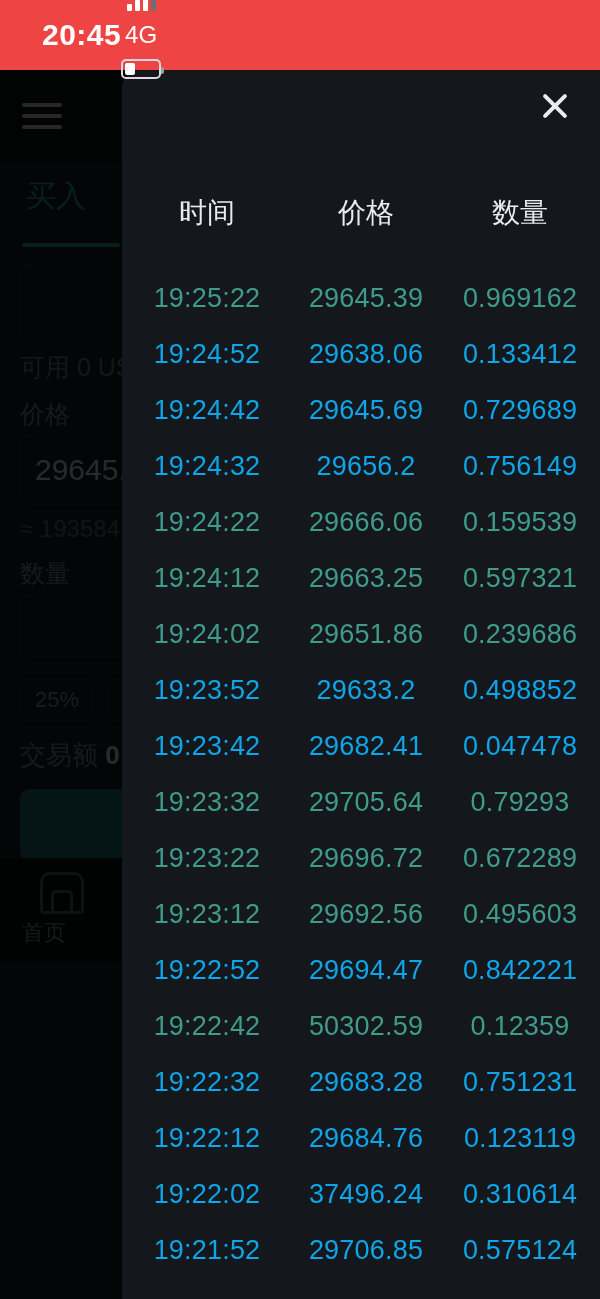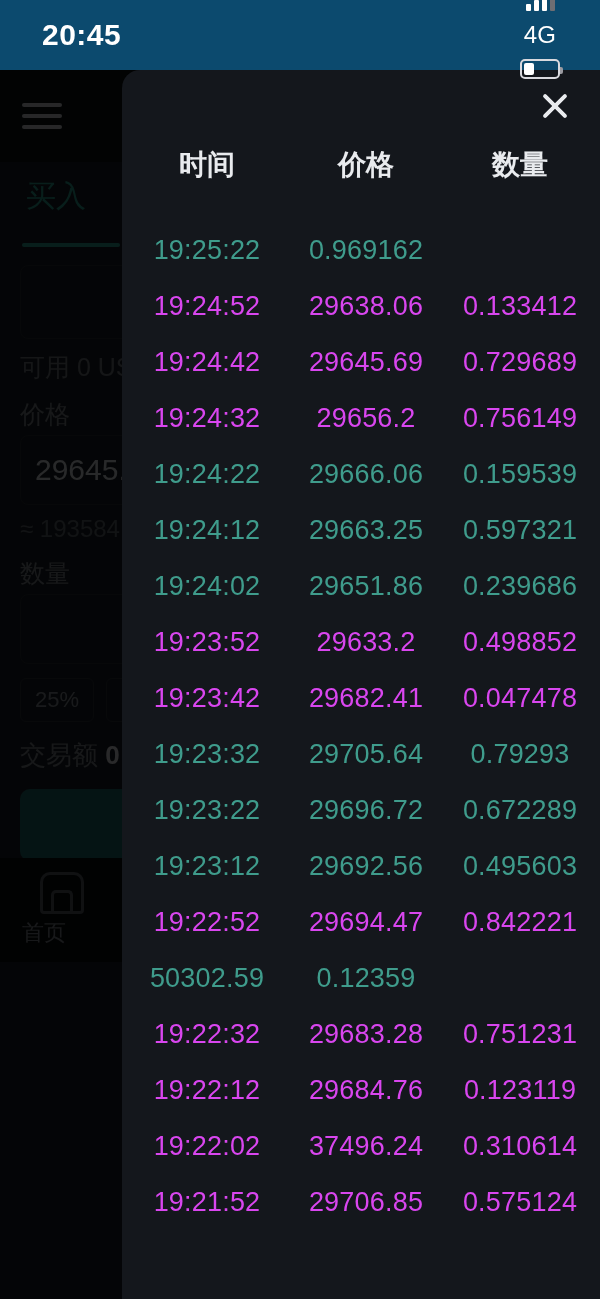--- a/index.html
+++ b/index.html
@@ -7,22 +7,22 @@
   body {
     background:#000;
     font-family:"Liberation Sans","DejaVu Sans",sans-serif;
     overflow:hidden;
     position:relative;
   }
 
   
   .statusbar{
     position:absolute; top:0; left:0; width:600px; height:70px;
-    background:#0c4a6e;
-    display:flex; align-items:center; justify-content:space-between;
+    background:#ef4444;
+    display:flex; align-items:center; 
     padding:0 40px 0 42px;
     z-index:40;
   }
   .status-time{ color:#fff; font-size:30px; font-weight:600; letter-spacing:.5px;}
   .status-right{ display:flex; align-items:center; gap:10px;flex-direction:column;}
   .bars{ display:flex; align-items:flex-end; gap:3px; height:19px;}
   .bars i{ display:block; width:5px; background:#fff; border-radius:1px;}
   .bars i:nth-child(1){height:7px;}
   .bars i:nth-child(2){height:11px;}
   .bars i:nth-child(3){height:15px;}
@@ -128,36 +128,36 @@
     content:""; position:absolute; left:50%; top:50%;
     width:32px; height:4px; background:#e9ebee; border-radius:2px;
   }
   .close-btn::before{ transform:translate(-50%,-50%) rotate(45deg);}
   .close-btn::after{ transform:translate(-50%,-50%) rotate(-45deg);}
 
   .thead{
     display:flex; padding:0 6px; margin-top:6px;
   }
   .thead div{
-    flex:1; text-align:center; color:#e9ebee; font-size:28px; font-weight:700;
+    flex:1; text-align:center; color:#e9ebee; font-size:28px; font-weight:400;margin-top:48px;
   }
   .thead div:nth-child(1){ flex:0 0 158px;}
   .thead div:nth-child(2){ flex:0 0 160px;}
   .thead div:nth-child(3){ flex:1;}
 
   .tbody{ margin-top:26px;}
   .trow{
     display:flex; padding:0 6px; height:56px; align-items:flex-end;
   }
   .trow div{ text-align:center; font-size:27px; letter-spacing:.2px;}
   .trow div:nth-child(1){ flex:0 0 158px;}
   .trow div:nth-child(2){ flex:0 0 160px;}
   .trow div:nth-child(3){ flex:1;}
   .up   div{ color:#3f9c8c; }
-  .down div{ color:#d946ef; }
+  .down div{ color:#0ea5e9; }
 </style>
 </head>
 <body>
 
 <div class="statusbar">
   <div class="status-time">20:45</div>
   <div class="status-right">
     <div class="bars">
         <i></i>
         <i></i>
@@ -217,20 +217,21 @@
 
   <div class="thead">
     <div>时间</div>
     <div>价格</div>
     <div>数量</div>
   </div>
 
   <div class="tbody" id="trades-body">
       <div class="trow up">
         <div>19:25:22</div>
+        <div>29645.39</div>
         <div>0.969162</div>
       </div>
       <div class="trow down">
         <div>19:24:52</div>
         <div>29638.06</div>
         <div>0.133412</div>
       </div>
       <div class="trow down">
         <div>19:24:42</div>
         <div>29645.69</div>
@@ -280,20 +281,21 @@
         <div>19:23:12</div>
         <div>29692.56</div>
         <div>0.495603</div>
       </div>
       <div class="trow down">
         <div>19:22:52</div>
         <div>29694.47</div>
         <div>0.842221</div>
       </div>
       <div class="trow up">
+        <div>19:22:42</div>
         <div>50302.59</div>
         <div>0.12359</div>
       </div>
       <div class="trow down">
         <div>19:22:32</div>
         <div>29683.28</div>
         <div>0.751231</div>
       </div>
       <div class="trow down">
         <div>19:22:12</div>

